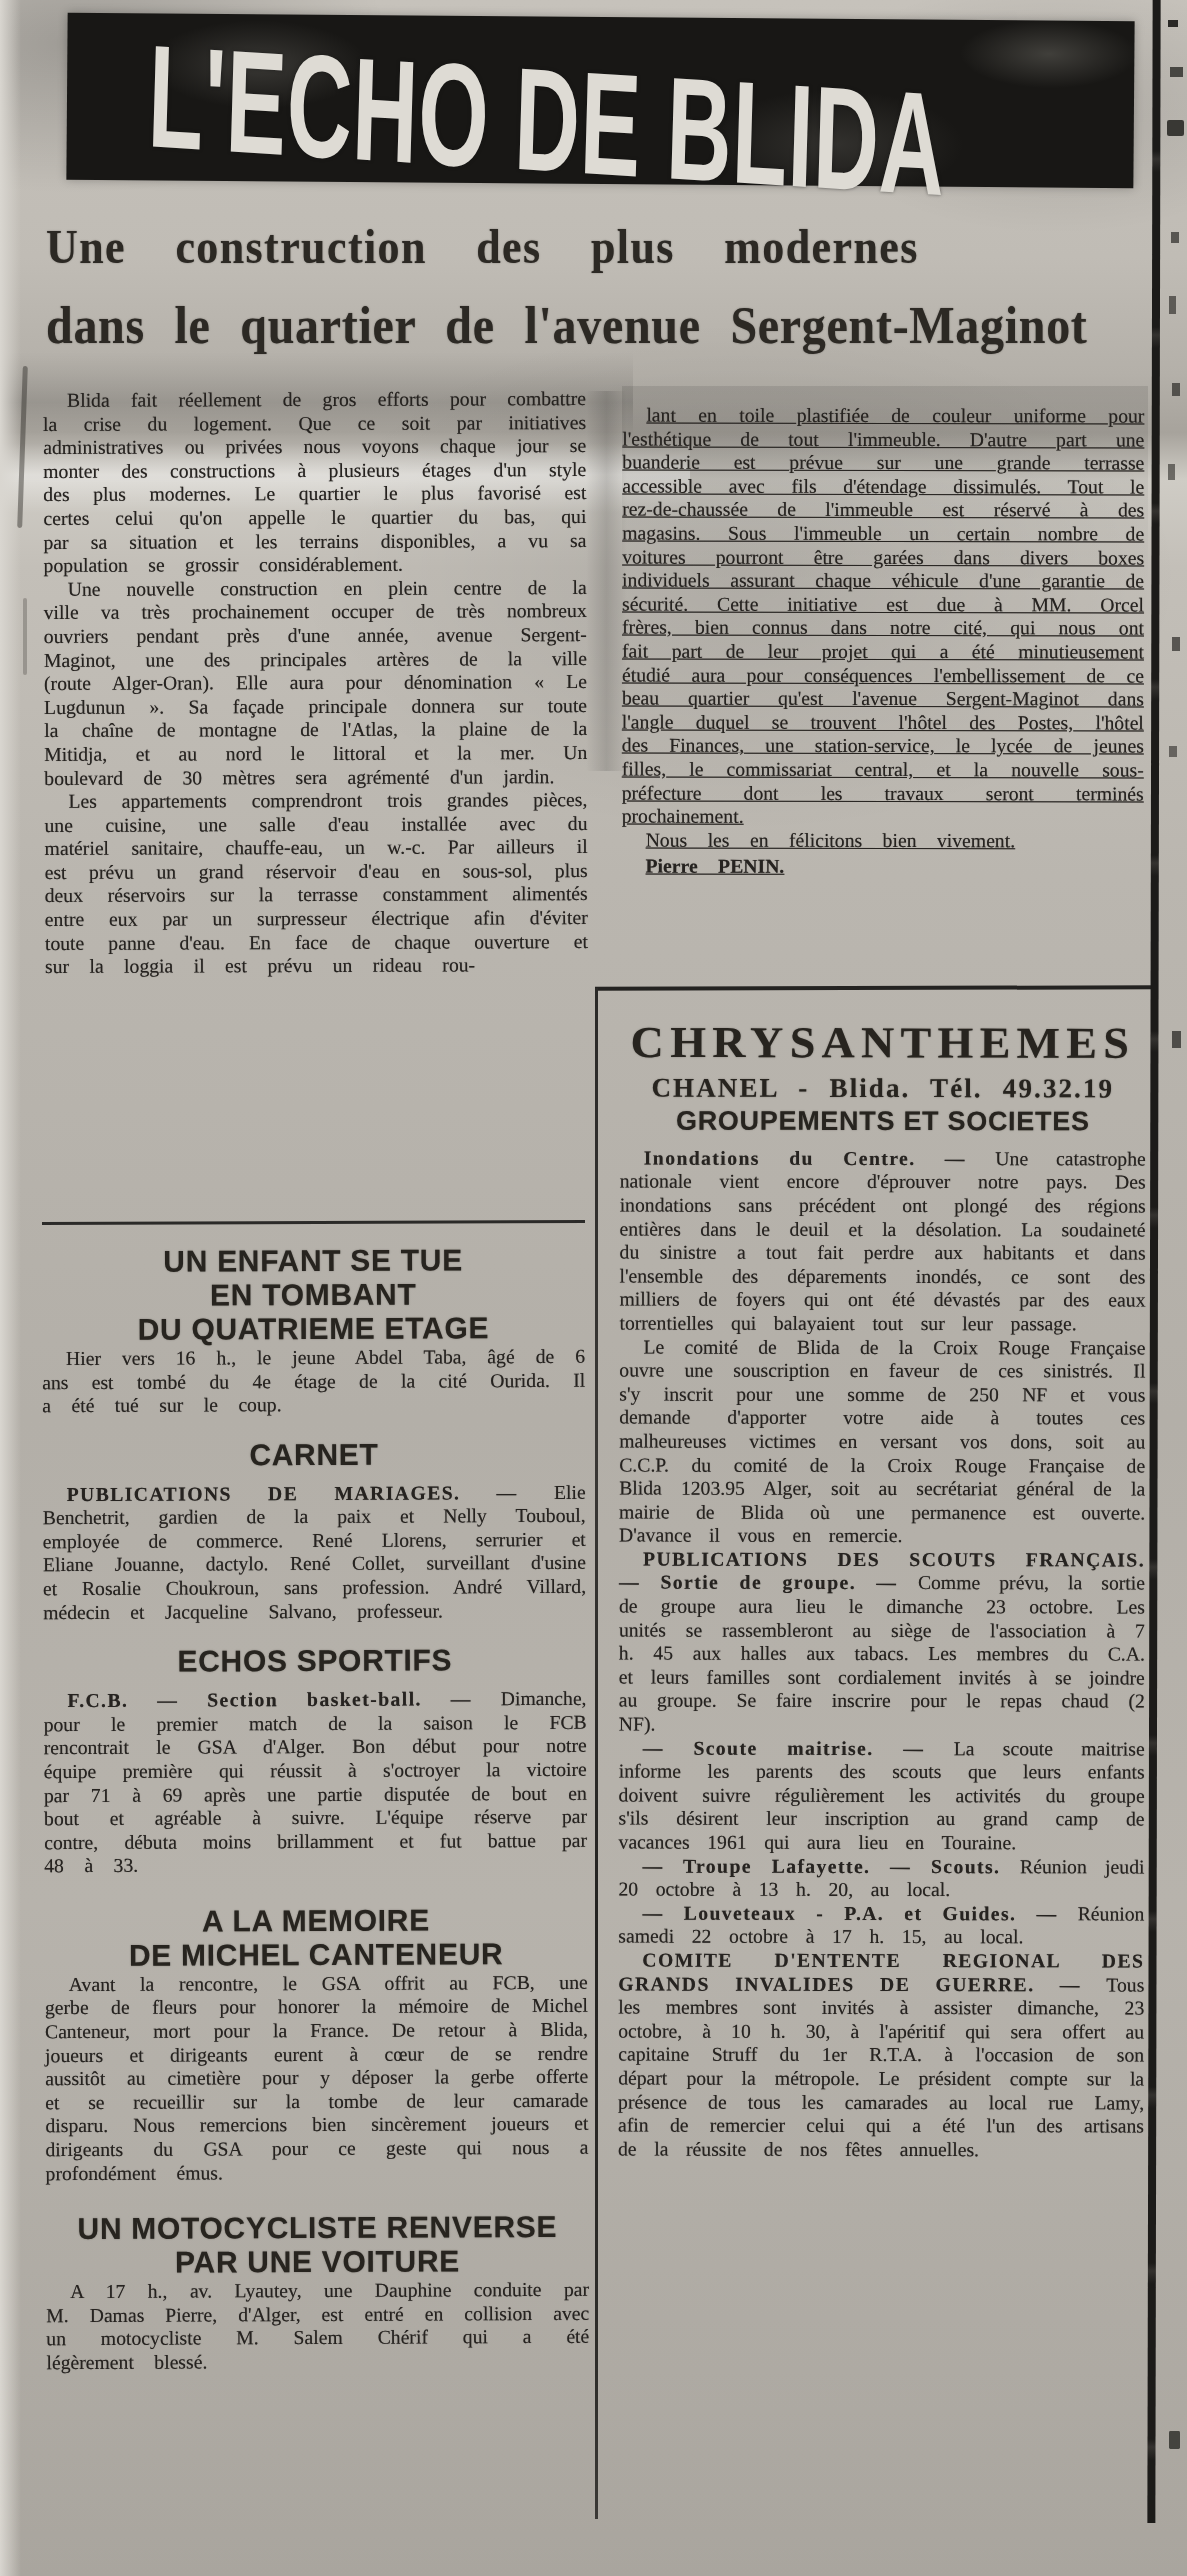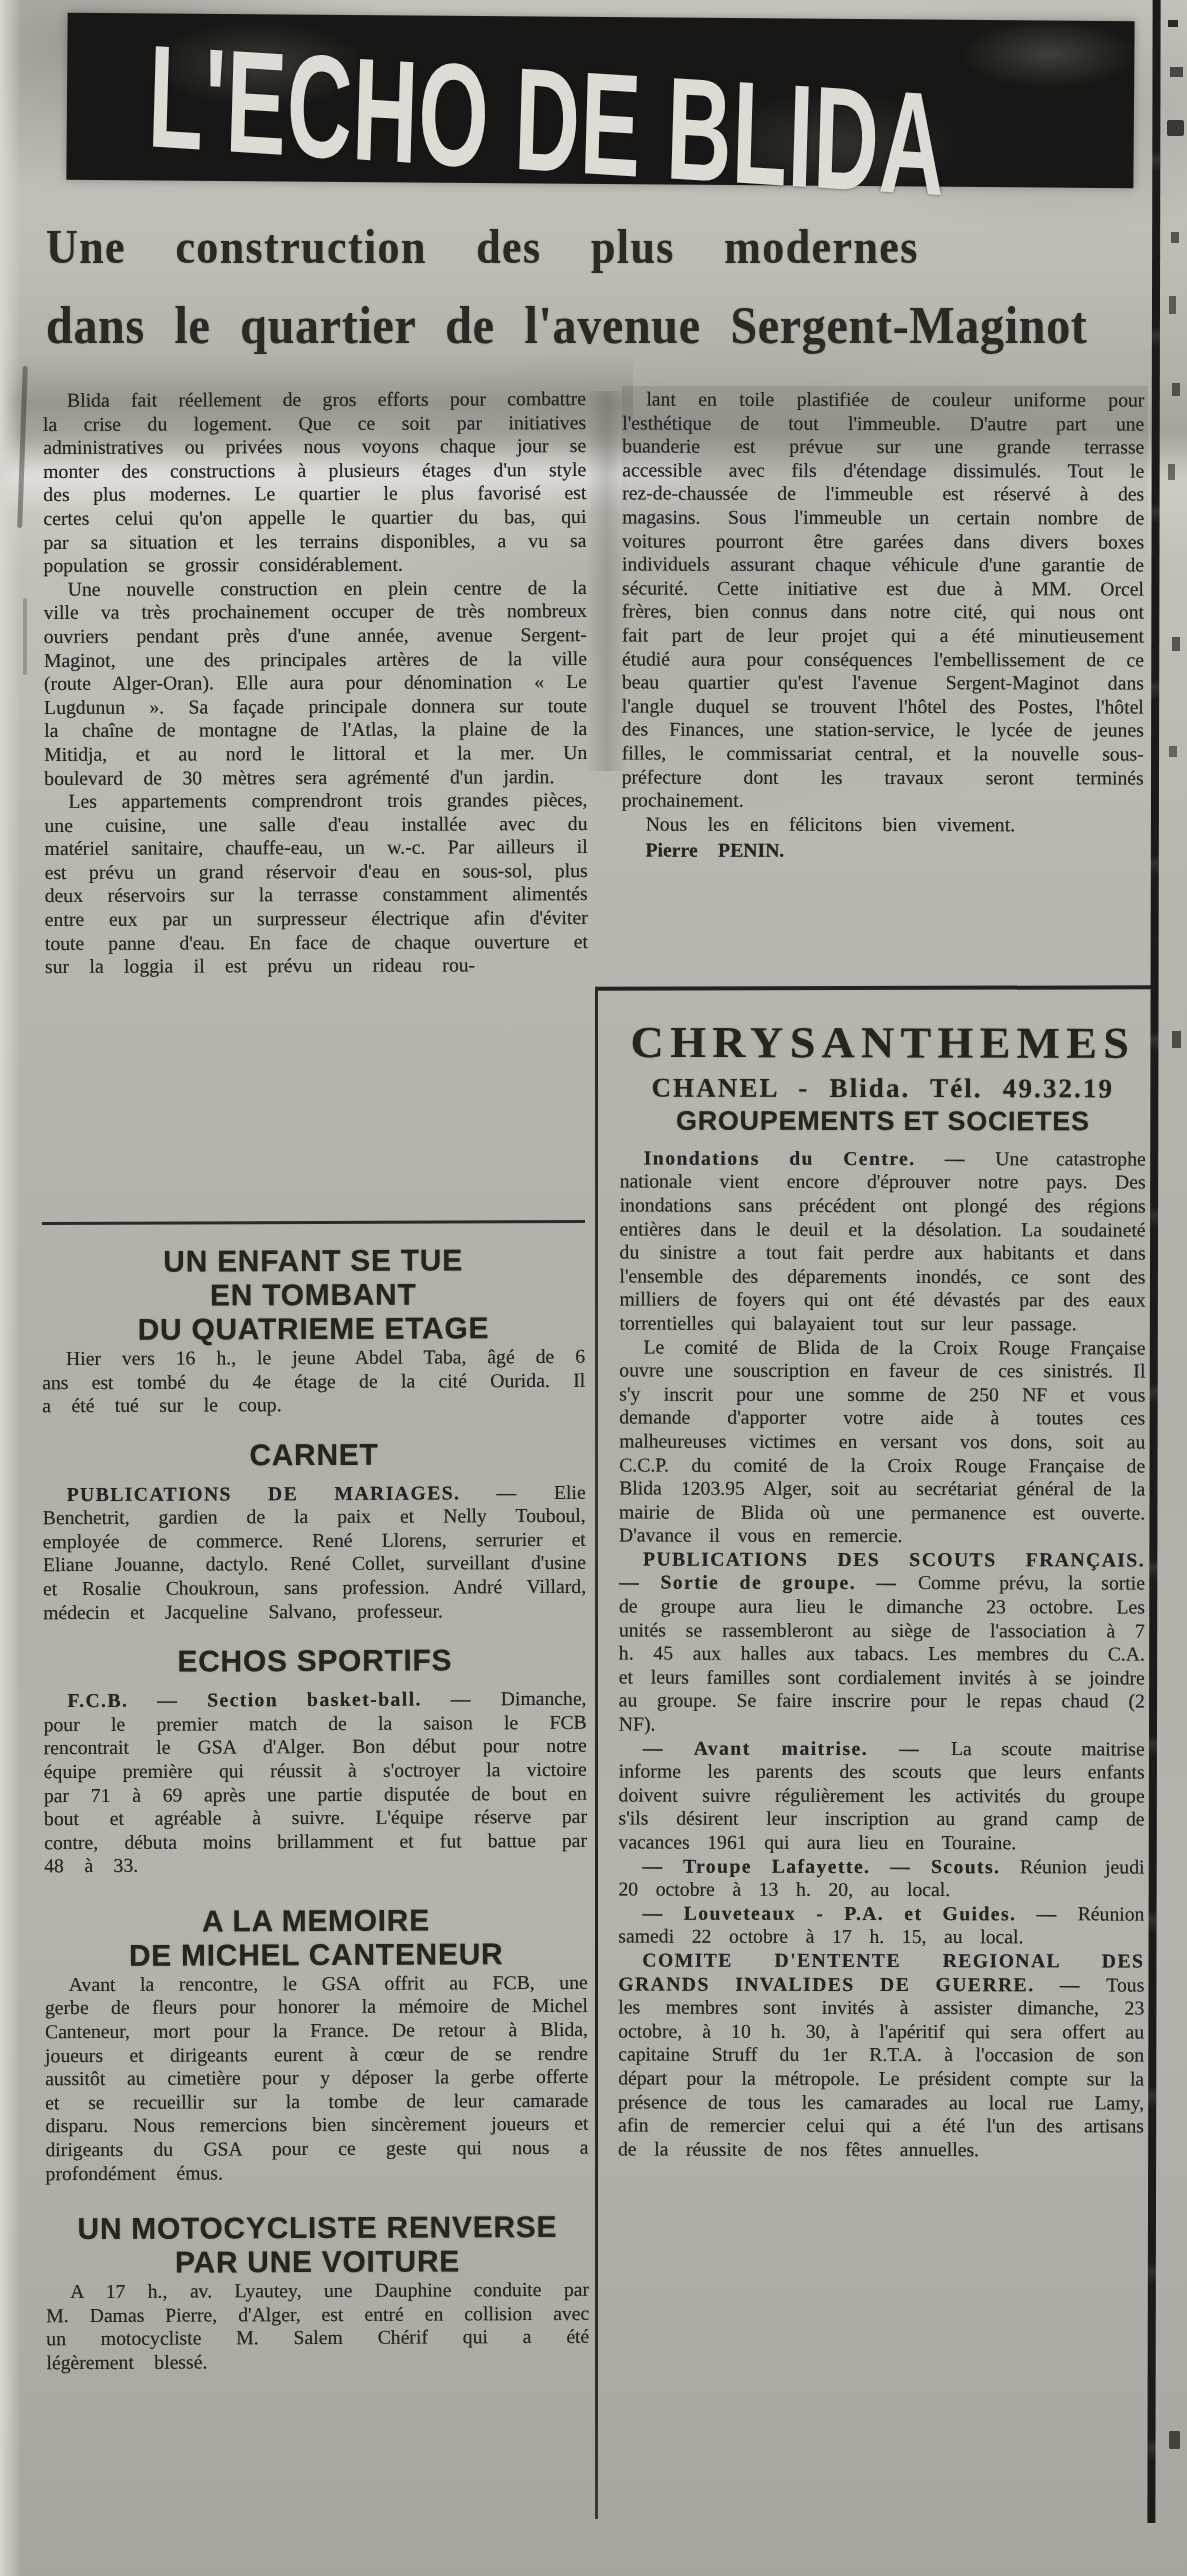--- a/index.html
+++ b/index.html
@@ -40,21 +40,21 @@
   .hl1 { font-size:44px; line-height:76px; word-spacing:37px; letter-spacing:1.4px; }
   .hl2 { font-size:48px; line-height:77px; word-spacing:17px; letter-spacing:0.7px; }
   
   .textcol p {
     margin:0; text-align:justify; text-indent:24px;
     font-size:19.7px; line-height:23.6px; word-spacing:15.5px;
     text-shadow:0 0 0.7px rgba(38,35,32,.55);
   }
   .textcol p b.lead { letter-spacing:1.4px; }
   .article-top-left  { position:absolute; left:44px;  top:388px; width:543px; transform:rotate(-0.2deg); }
-  .article-top-right { position:absolute; left:622px; top:388px; width:522px; transform:rotate(0.1deg); }
+  .article-top-right { position:absolute; left:622px; top:404px; width:522px; transform:rotate(0.1deg);text-decoration:underline; }
   .byline { text-align:right; font-weight:bold; padding-right:45px; margin-top:2.8px !important; }
   
   .rule-h-left  { position:absolute; left:42px;  top:1221px; width:543px; height:2.8px; background:#2b2a28; transform:rotate(-0.2deg); }
   .rule-h-right { position:absolute; left:595px; top:986px; width:559px; height:3.5px; background:#242321; transform:rotate(-0.15deg); }
   .rule-v-mid   { position:absolute; left:595px; top:988px; width:2.8px; height:1531px;
     background:linear-gradient(180deg,#2a2927 0%,#3a3835 30%,#242321 60%,#2e2d2a 90%,#3b3936 100%); }
   .edge-rule { position:absolute; left:1150px; top:-4.2px; width:7.7px; height:2527px; transform:rotate(0.12deg);
     background:repeating-linear-gradient(180deg,#1c1b19 0px,#1c1b19 155px,#34322f 163px,#1c1b19 176px); }
   .frag { position:absolute; background:#2b2a27; display:block; }
   
@@ -160,21 +160,21 @@
   </div>
 
   <div class="right-lower textcol">
     <h2 class="ad-title">CHRYSANTHEMES</h2>
     <h2 class="ad-sub">CHANEL - Blida. Tél. 49.32.19</h2>
     <h2 class="section-title">GROUPEMENTS ET SOCIETES</h2>
     <div class="notices">
         <p><b class="lead">Inondations du Centre. — </b>Une catastrophe nationale vient encore d'éprouver notre pays. Des inondations sans précédent ont plongé des régions entières dans le deuil et la désolation. La soudaineté du sinistre a tout fait perdre aux habitants et dans l'ensemble des déparements inondés, ce sont des milliers de foyers qui ont été dévastés par des eaux torrentielles qui balayaient tout sur leur passage.</p>
         <p>Le comité de Blida de la Croix Rouge Française ouvre une souscription en faveur de ces sinistrés. Il s'y inscrit pour une somme de 250 NF et vous demande d'apporter votre aide à toutes ces malheureuses victimes en versant vos dons, soit au C.C.P. du comité de la Croix Rouge Française de Blida 1203.95 Alger, soit au secrétariat général de la mairie de Blida où une permanence est ouverte. D'avance il vous en remercie.</p>
         <p><b class="lead">PUBLICATIONS DES SCOUTS FRANÇAIS. — Sortie de groupe. — </b>Comme prévu, la sortie de groupe aura lieu le dimanche 23 octobre. Les unités se rassembleront au siège de l'association à 7 h. 45 aux halles aux tabacs. Les membres du C.A. et leurs familles sont cordialement invités à se joindre au groupe. Se faire inscrire pour le repas chaud (2 NF).</p>
-        <p><b class="lead">— Avant maitrise. — </b>La scoute maitrise informe les parents des scouts que leurs enfants doivent suivre régulièrement les activités du groupe s'ils désirent leur inscription au grand camp de vacances 1961 qui aura lieu en Touraine.</p>
+        <p><b class="lead">— Scoute maitrise. — </b>La scoute maitrise informe les parents des scouts que leurs enfants doivent suivre régulièrement les activités du groupe s'ils désirent leur inscription au grand camp de vacances 1961 qui aura lieu en Touraine.</p>
         <p><b class="lead">— Troupe Lafayette. — Scouts. </b>Réunion jeudi 20 octobre à 13 h. 20, au local.</p>
         <p><b class="lead">— Louveteaux - P.A. et Guides. — </b>Réunion samedi 22 octobre à 17 h. 15, au local.</p>
         <p><b class="lead">COMITE D'ENTENTE REGIONAL DES GRANDS INVALIDES DE GUERRE. — </b>Tous les membres sont invités à assister dimanche, 23 octobre, à 10 h. 30, à l'apéritif qui sera offert au capitaine Struff du 1er R.T.A. à l'occasion de son départ pour la métropole. Le président compte sur la présence de tous les camarades au local rue Lamy, afin de remercier celui qui a été l'un des artisans de la réussite de nos fêtes annuelles.</p>
       </div>
   </div>
 
   <div class="edge-rule"></div>
   <span class="frag" style="left:1168px;top:19.7px;width:9.9px;height:7px"></span>
   <span class="frag" style="left:1170px;top:67px;width:12.7px;height:9.9px;opacity:.8"></span>
   <span class="frag" style="left:1167px;top:120px;width:17px;height:15.5px;opacity:.9;border-radius:2.1px"></span>

